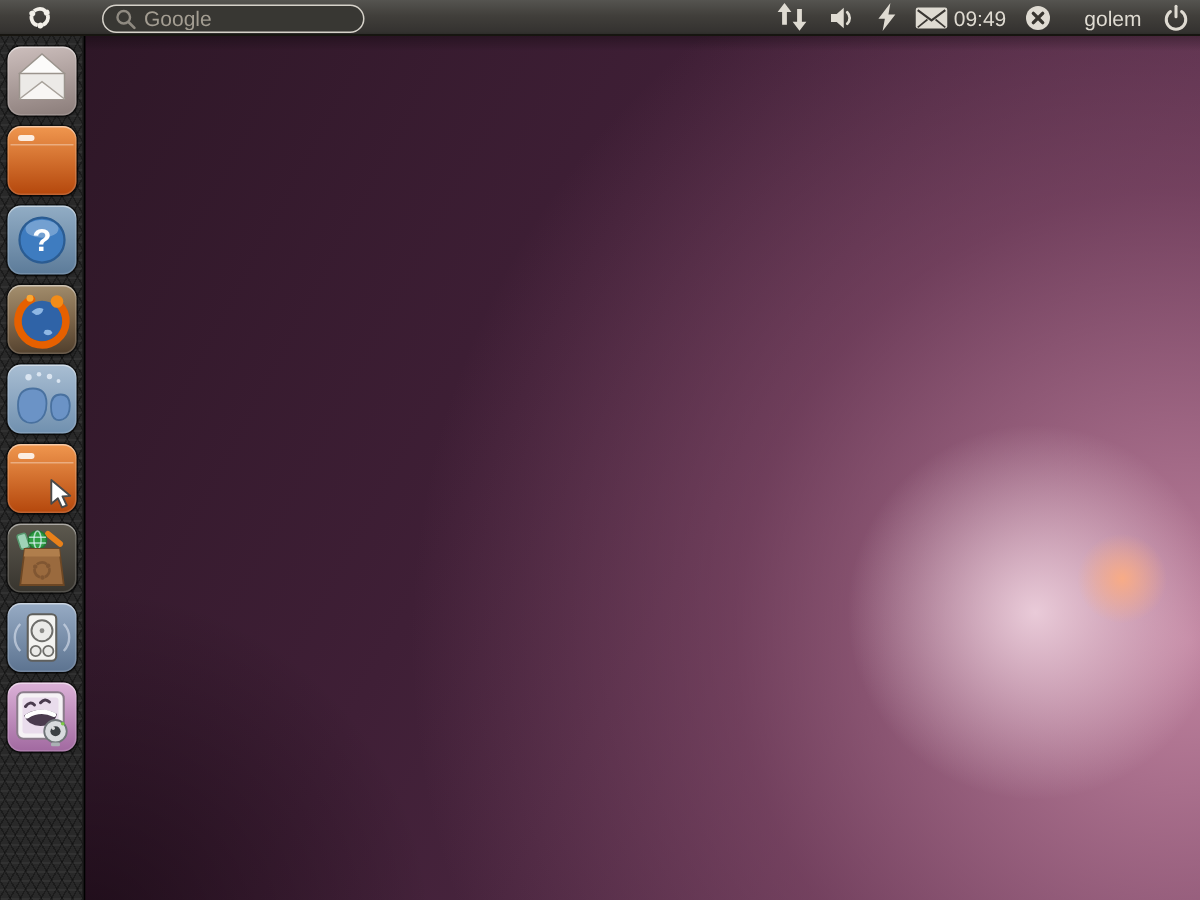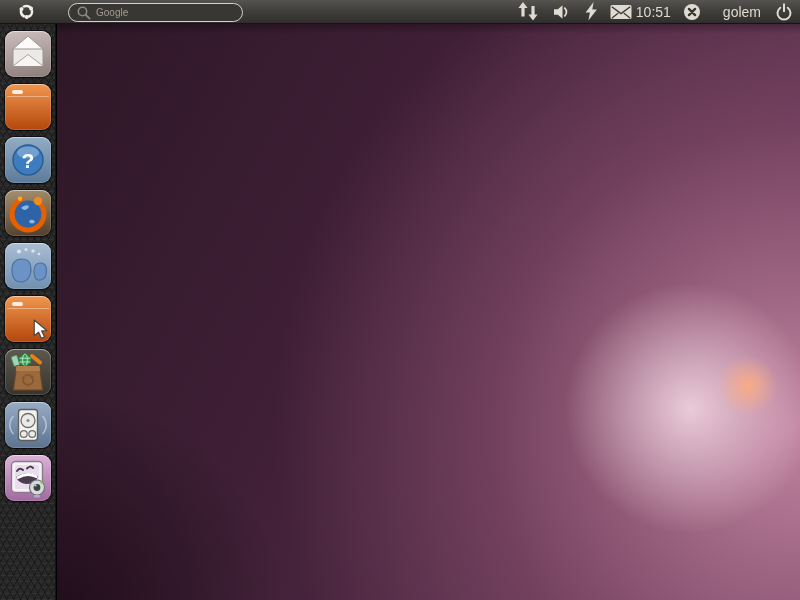--- a/index.html
+++ b/index.html
@@ -28,21 +28,21 @@
   .logo{position:absolute;left:17px;top:2px;width:19px;height:19px;cursor:pointer;}
   .searchbox{
     position:absolute;left:68px;top:3px;width:173px;height:17px;
     border:1px solid #d6d2ca;border-radius:10px;background:#383733;
     display:flex;align-items:center;
   }
   .searchbox .mag{margin-left:8px;display:flex;}
   .searchbox input{
     flex:1;min-width:0;background:transparent;border:none;outline:none;
     font-family:"Liberation Sans","DejaVu Sans",sans-serif;
-    font-size:10px;color:#d5d0c6;padding:0 6px 1px 5px;
+    font-size:14px;color:#d5d0c6;padding:0 6px 1px 5px;
   }
   .searchbox input::placeholder{color:#a39d92;opacity:1;}
 
   .indicators{position:absolute;right:6px;top:0;height:23px;display:flex;align-items:center;}
   .ind{display:flex;align-items:center;cursor:pointer;}
   .txt{color:#dfdbd2;font-size:14px;cursor:pointer;}
   .m15{margin-left:15px;} .m12{margin-left:12px;} .m5{margin-left:22px;} .m4{margin-left:4px;} .m13{margin-left:13px;}
 
   
   .launcher{
@@ -123,21 +123,21 @@
           <polygon points="8.6,0 0.6,10.5 4.9,10.5 3.4,18.6 11.9,7.6 7.3,7.6"></polygon>
         </svg>
       </span>
       <span class="ind m12">
         <svg width="22" height="16" viewBox="0 0 22 16">
           <rect x="0.5" y="1" width="21" height="14" rx="1.5" fill="#dfdbd2"></rect>
           <path d="M1.8 2.8 L11 9.6 L20.2 2.8" fill="none" stroke="#3a3733" stroke-width="1.4"></path>
           <path d="M1.8 14.2 L8.3 9 M20.2 14.2 L13.7 9" fill="none" stroke="#3a3733" stroke-width="1.1"></path>
         </svg>
       </span>
-      <span class="txt m4">10:51</span>
+      <span class="txt m4">09:49</span>
       <span class="ind m12">
         <svg width="18" height="18" viewBox="0 0 18 18">
           <circle cx="9" cy="9" r="8" fill="#dfdbd2"></circle>
           <path d="M5.9 5.9 L12.1 12.1 M12.1 5.9 L5.9 12.1" stroke="#37342e" stroke-width="2.3" stroke-linecap="round"></path>
         </svg>
       </span>
       <span class="txt m5">golem</span>
       <span class="ind m13">
         <svg width="20" height="20" viewBox="0 0 20 20">
           <path d="M6.3 5.7 A6.5 6.5 0 1 0 13.7 5.7" fill="none" stroke="#dfdbd2" stroke-width="2" stroke-linecap="round"></path>

